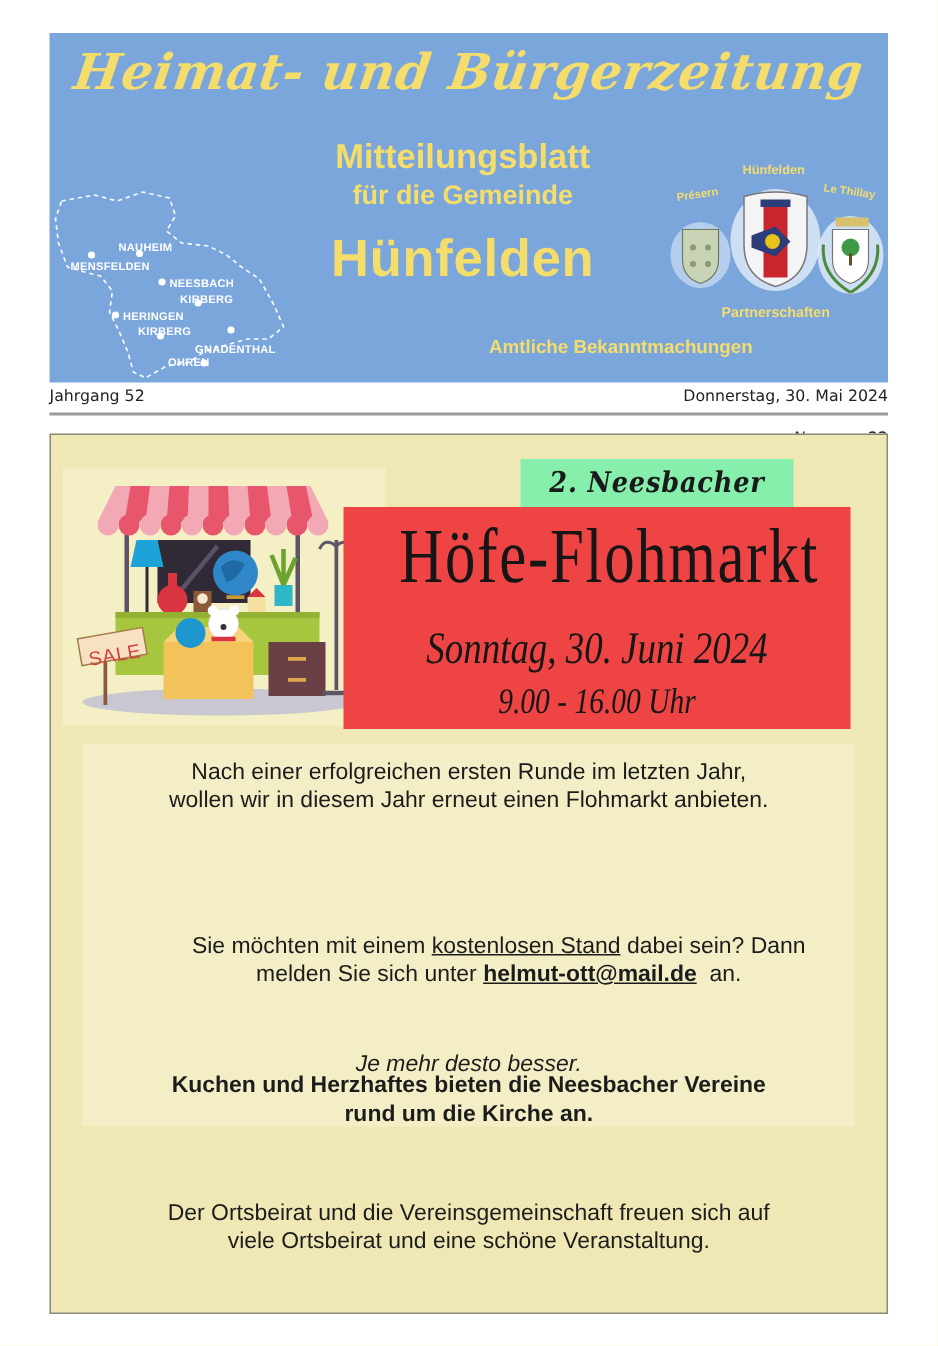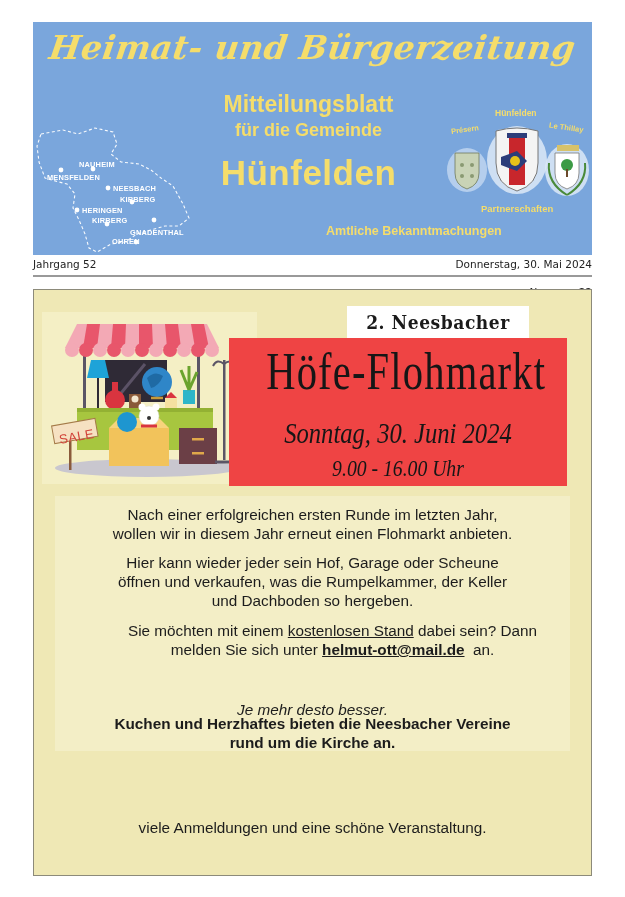--- a/index.html
+++ b/index.html
@@ -55,21 +55,22 @@
     position: absolute; left: 33px; top: 289px; width: 559px; height: 587px;
     background: #efe8b5; border: 1px solid #8c8a7a;
   }
   .stall-panel {
     position: absolute; left: 8px; top: 22px; width: 215px; height: 172px;
     background: #f4efc5;
   }
   .stall-svg { position: absolute; left: 5px; top: 8px; width: 205px; height: 160px; }
   .neesbacher-panel {
     position: absolute; left: 313px; top: 16px; width: 182px; height: 32px;
-    background: #ffffff;
+    background: #86efac;
+    font-style: italic;
   }
   .neesbacher {
     position: absolute; left: 0; right: 0; top: 5px; text-align: center;
     font-family: "DejaVu Serif", "Liberation Serif", serif; font-weight: bold;
     font-size: 19px; color: #1a1a1a; letter-spacing: 0.6px; transform: scaleX(0.9);
   }
   .title-panel {
     position: absolute; left: 195px; top: 48px; width: 338px; height: 148px;
     background: #ef4444;
   }
@@ -271,32 +272,27 @@
     <div class="flohmarkt-title">Höfe-Flohmarkt</div>
     <div class="date-line">Sonntag, 30. Juni 2024</div>
     <div class="time-line">9.00 - 16.00 Uhr</div>
   </div>
 
   <div class="text-panel">
     <p class="para p1">
       <span>Nach einer erfolgreichen ersten Runde im letzten Jahr,</span><br>
       <span>wollen wir in diesem Jahr erneut einen Flohmarkt anbieten.</span>
     </p>
-    <p class="para p2">
-      <span>Hier kann wieder jeder sein Hof, Garage oder Scheune</span><br>
-      <span>öffnen und verkaufen, was die Rumpelkammer, der Keller</span><br>
-      <span>und Dachboden so hergeben.</span>
-    </p>
     <p class="para p3">
       <span>Sie möchten mit einem </span><span class="underline">kostenlosen Stand</span><span> dabei sein? Dann</span><br>
       <span>melden Sie sich unter </span><a class="email" href="mailto:helmut-ott@mail.de">helmut-ott@mail.de</a><span style="white-space:pre">  an.</span>
     </p>
     <p class="para p4">Je mehr desto besser.</p>
     <p class="para p5">
       <span>Kuchen und Herzhaftes bieten die Neesbacher Vereine</span><br>
       <span>rund um die Kirche an.</span>
     </p>
     <p class="para p6">
-      <br>
-      <span>viele Anmeldungen und eine schöne Veranstaltung.</span>
+      <span>Der Ortsbeirat und die Vereinsgemeinschaft freuen sich auf</span><br>
+      <span>viele Ortsbeirat und eine schöne Veranstaltung.</span>
     </p>
   </div>
 </section>
 
 </body></html>

